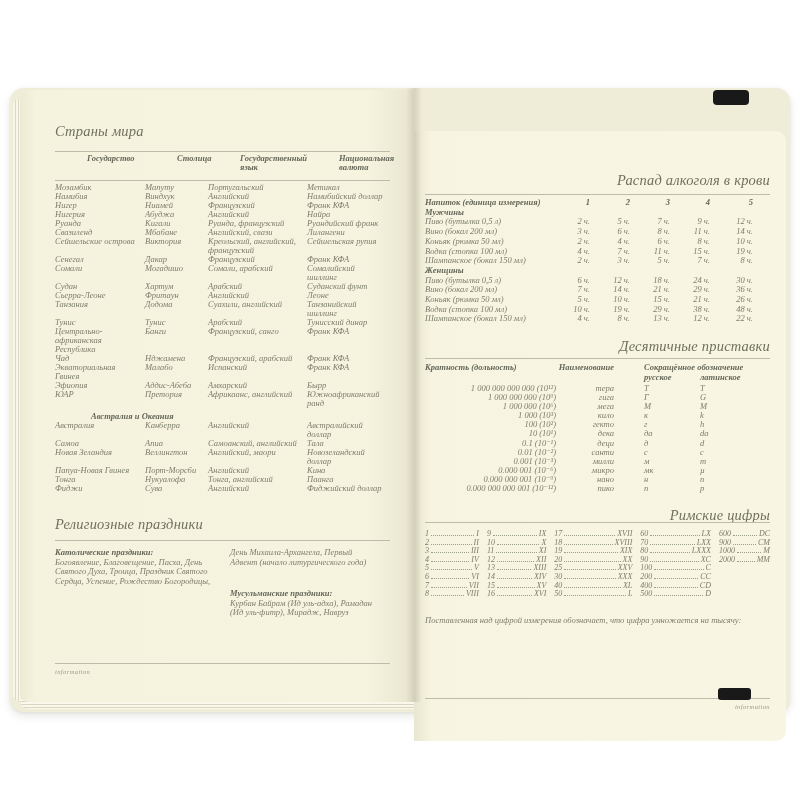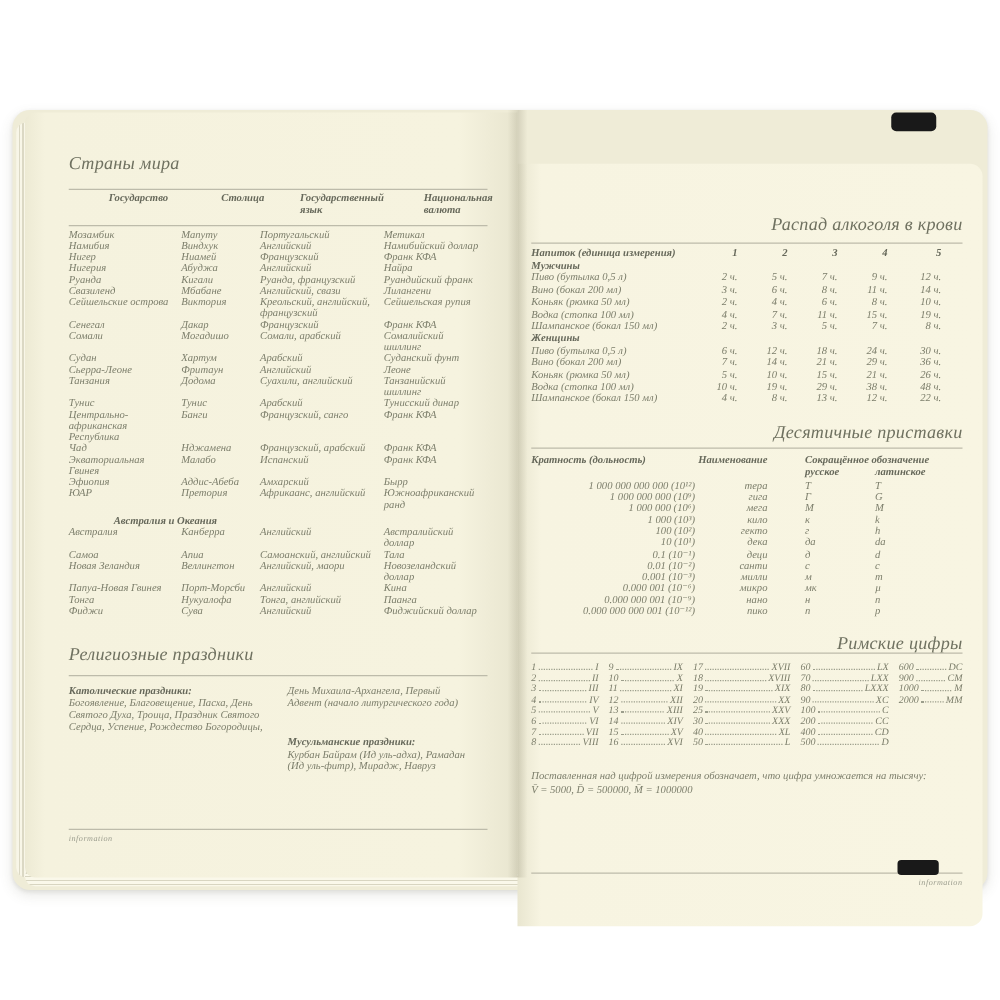--- a/index.html
+++ b/index.html
@@ -645,21 +645,20 @@
               </div>
               <div class="rcell">
                 <span class="num">2000</span>
                 <span class="leader"></span>
                 <span class="rn">MM</span>
               </div>
             </div>
           </div>
         <div class="note" style="top:484px">
           <div>Поставленная над цифрой измерения обозначает, что цифра умножается на тысячу:</div>
-          <div>V̄ = 5000, D̄ = 500000, M̄ = 1000000</div>
         </div>
 
         <div class="rule" style="top:567px"></div>
         <div class="pfoot right" style="top:572px">information</div>
       </div>
     </div>
 
     <div class="gutter"></div>
     <div class="band-top"></div>
     <div class="band-bottom"></div>

